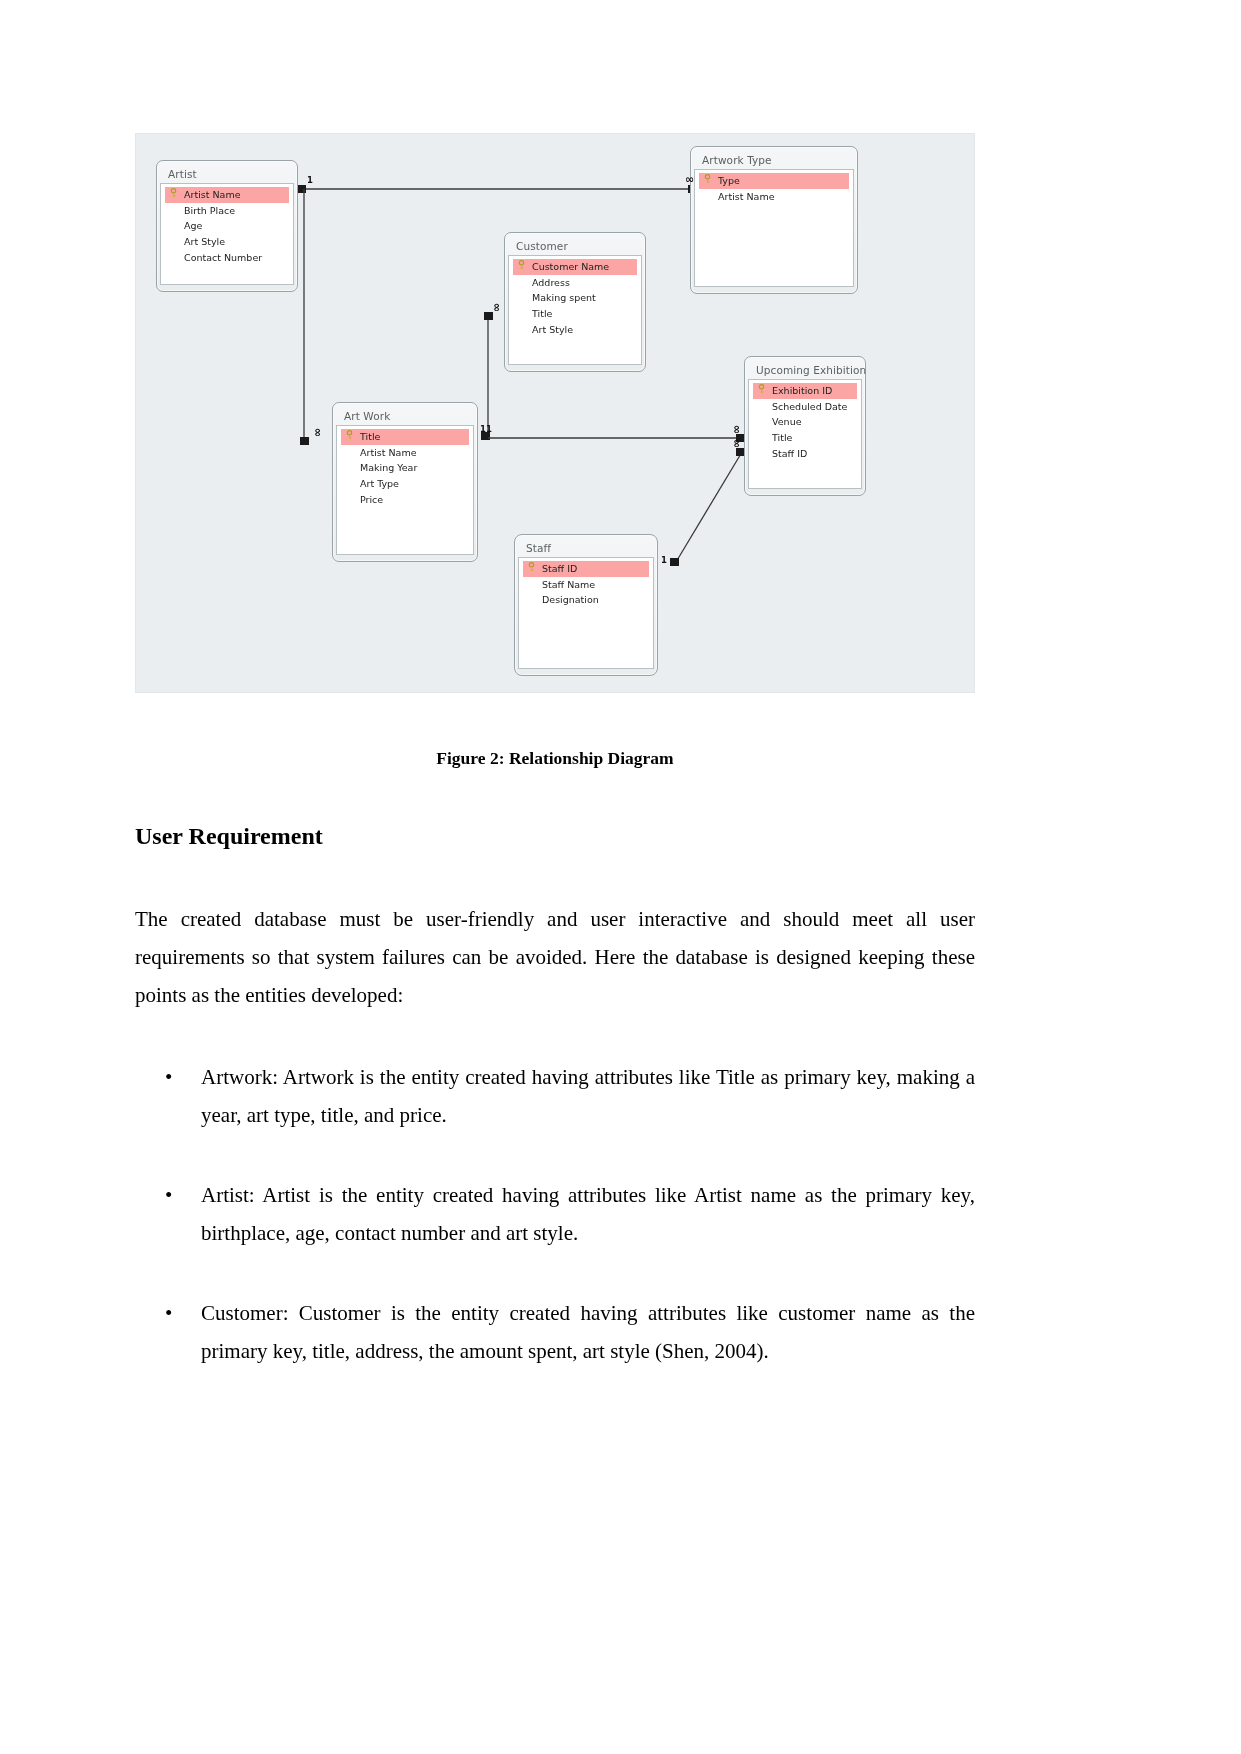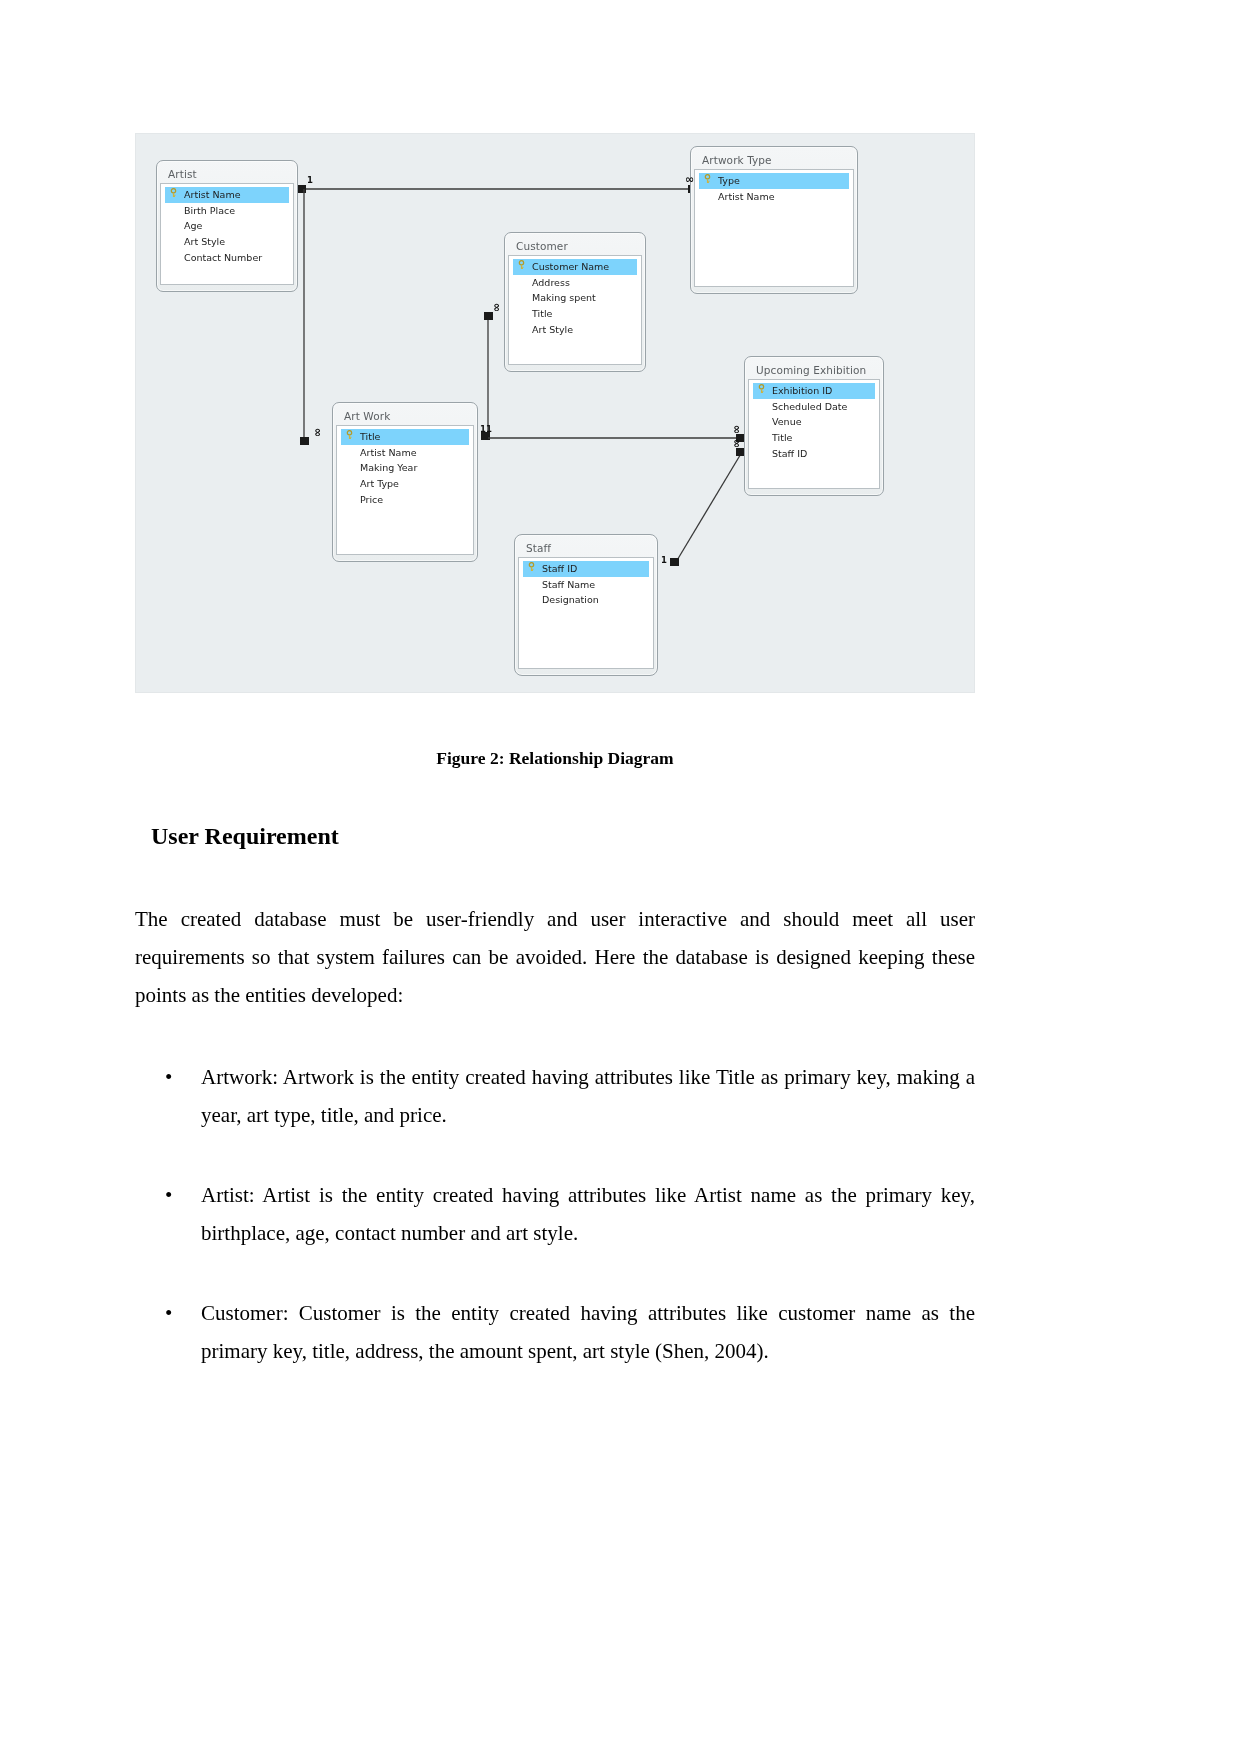--- a/index.html
+++ b/index.html
@@ -60,21 +60,21 @@
   .fld {
     display: flex;
     align-items: center;
     font-family: "DejaVu Sans", sans-serif;
     font-size: 9.5px;
     color: #1d1d1d;
     line-height: 15.7px;
     padding-left: 4px;
     white-space: nowrap;
   }
-  .fld.pk { background: #7dd3fc; }
+  .fld.pk { background: #fca5a5; }
   .key-slot { width: 15px; display: inline-block; flex: 0 0 15px; }
   .key-icon { display: inline-block; width: 9px; height: 10px; }
 
   
   .rel-svg {
     position: absolute;
     left: 0; top: 0;
     width: 840px; height: 560px;
     pointer-events: none;
   }
@@ -102,21 +102,20 @@
     color: #000;
   }
   .heading {
     position: absolute;
     left: 135px;
     top: 823px;
     font-family: "Liberation Serif", serif;
     font-weight: bold;
     font-size: 24px;
     color: #000;
-    margin-left: 16px;
   }
   .para {
     position: absolute;
     left: 135px;
     width: 840px;
     font-family: "Liberation Serif", serif;
     font-size: 21px;
     line-height: 38px;
     text-align: justify;
     text-justify: inter-word;
@@ -285,21 +284,21 @@
             <span class="key-slot"></span>
             <span>Art Type</span>
           </div>
         <div class="fld">
             <span class="key-slot"></span>
             <span>Price</span>
           </div>
       </div>
     </div>
 
-    <div class="tbl" style="left:608px; top:222px; width:140px; height:140px;">
+    <div class="tbl" style="left:608px; top:222px; width:122px; height:140px;">
       <div class="tbl-title">Upcoming Exhibition</div>
       <div class="tbl-fields">
         <div class="fld pk">
           <span class="key-slot">
             <svg class="key-icon" viewBox="0 0 10 11">
                 <circle cx="5" cy="3" r="2.4" fill="none" stroke="#b49b2a" stroke-width="1.4"></circle>
                 <path d="M5 5.4 L5 10 M5 8 L7.2 8 M5 9.4 L6.6 9.4" stroke="#cdb340" stroke-width="1.3" fill="none"></path>
               </svg>
           </span>
           <span>Exhibition ID</span>

